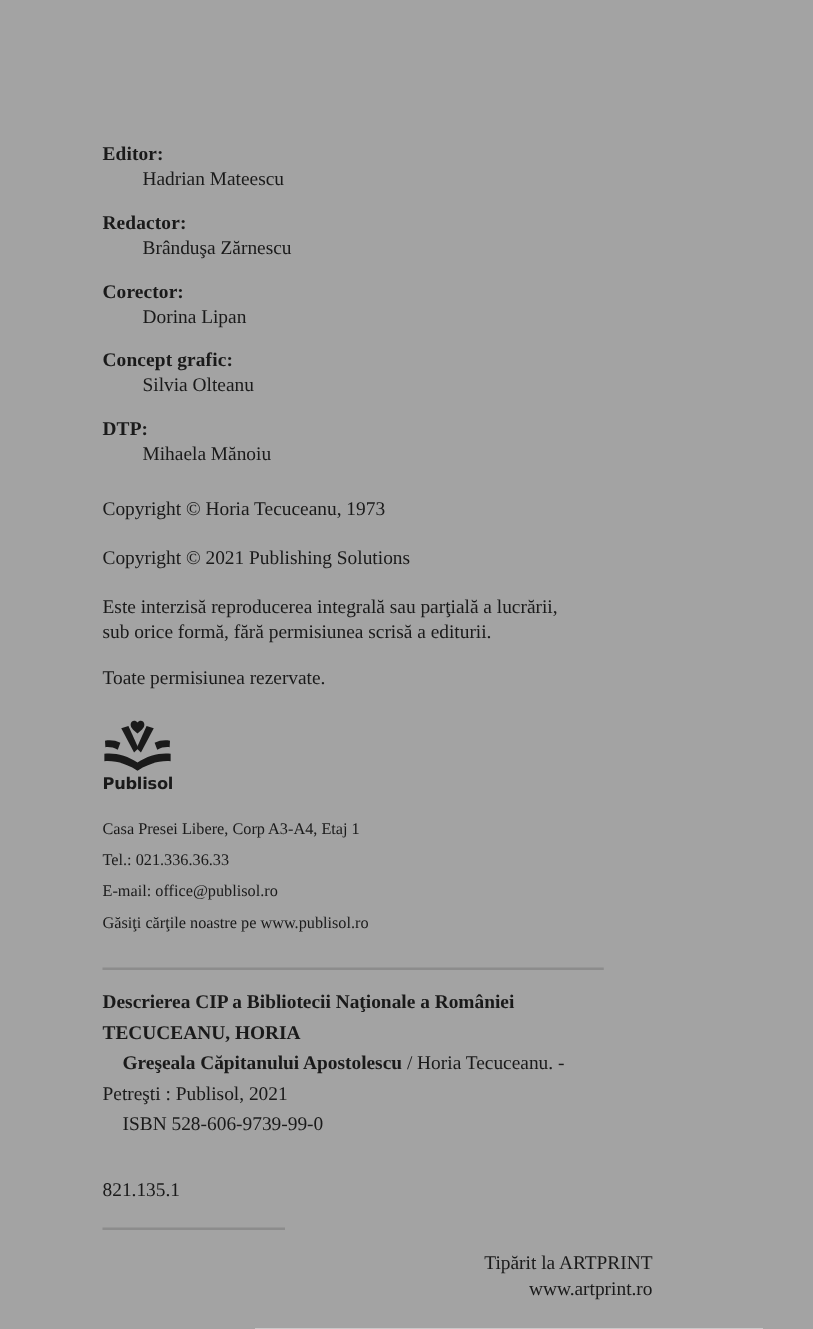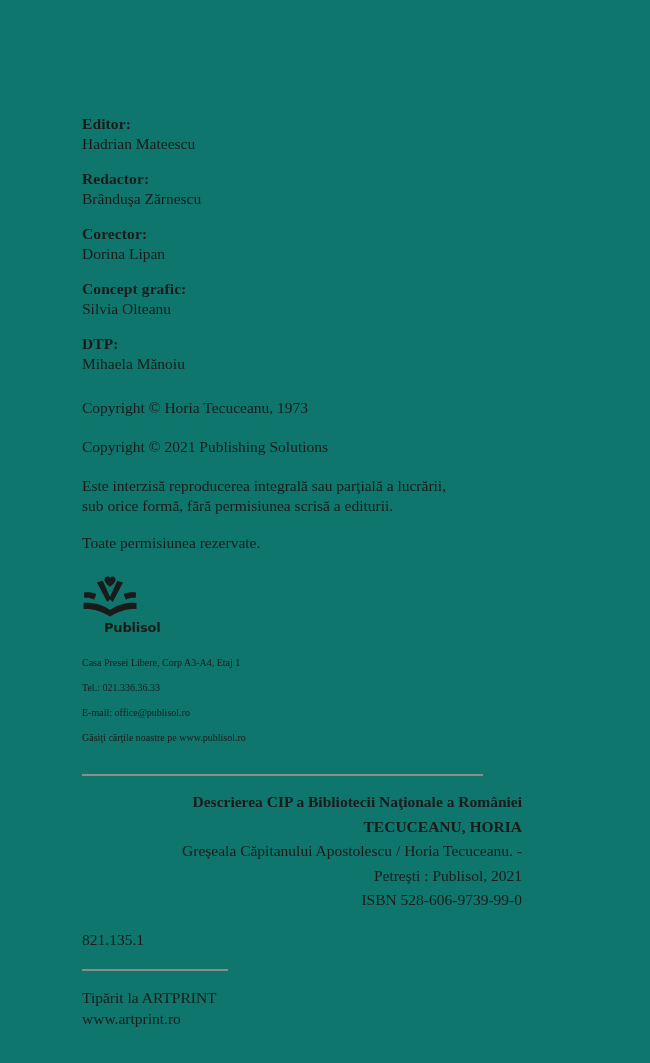--- a/index.html
+++ b/index.html
@@ -14,21 +14,21 @@
     font-family: "Liberation Serif", "DejaVu Serif", serif;
     color: #1a1a1a;
     -webkit-font-smoothing: antialiased;
   }
   .page {
     position: absolute;
     left: 0;
     top: 0;
     width: 650px;
     height: 1063px;
-    background: #0f766e;
+    background: #a3a3a3;
     overflow: hidden;
   }
   .content {
     position: absolute;
     left: 82px;
     top: 114px;
     width: 440px;
   }
 
   
@@ -37,20 +37,21 @@
   }
   .credit-role {
     font-weight: bold;
     font-size: 15.5px;
     line-height: 20px;
     letter-spacing: 0.1px;
   }
   .credit-name {
     font-size: 15.5px;
     line-height: 20px;
+    margin-left: 32px;
   }
 
   
   .para {
     font-size: 15.5px;
     line-height: 20px;
     margin-bottom: 19px;
   }
   .para.tight { margin-bottom: 17px; }
   .para .l2 { display: block; }
@@ -67,26 +68,25 @@
     height: 42px;
   }
   .logo-word {
     display: block;
     font-family: "DejaVu Sans", "Liberation Sans", sans-serif;
     font-weight: bold;
     font-size: 13px;
     letter-spacing: -0.2px;
     color: #1a1a1a;
     margin-top: 2px;
-    margin-left: 22px;
   }
 
   
   .contact-line {
-    font-size: 10px;
+    font-size: 13px;
     line-height: 25px;
     font-family: Liberation Serif, serif;
   }
 
   
   .rule {
     border: 0;
     height: 2px;
     background: #8c8c8c;
     margin: 0;
@@ -99,36 +99,36 @@
   .rule-narrow {
     width: 146px;
     margin-top: 17px;
     margin-bottom: 16px;
   }
 
   
   .cip-line {
     font-size: 15.5px;
     line-height: 24.5px;
-    text-align: right;
   }
   .cip-line.bold { font-weight: bold; }
   .cip-indent { padding-left: 16px; }
-  .cip-title { font-weight: normal; }
+  .cip-title { font-weight: bold; }
 
   .classification {
     font-size: 15.5px;
     line-height: 24px;
-    margin-top: 15px;
+    margin-top: 28px;
   }
 
   
   .printer-line {
     font-size: 15.5px;
     line-height: 21px;
+    text-align: right;
   }
   .printer-line.bold { font-weight: normal; }
 </style>
 </head>
 <body>
 
 <div class="page">
   <div class="content">
 
     <div class="credit-group">

